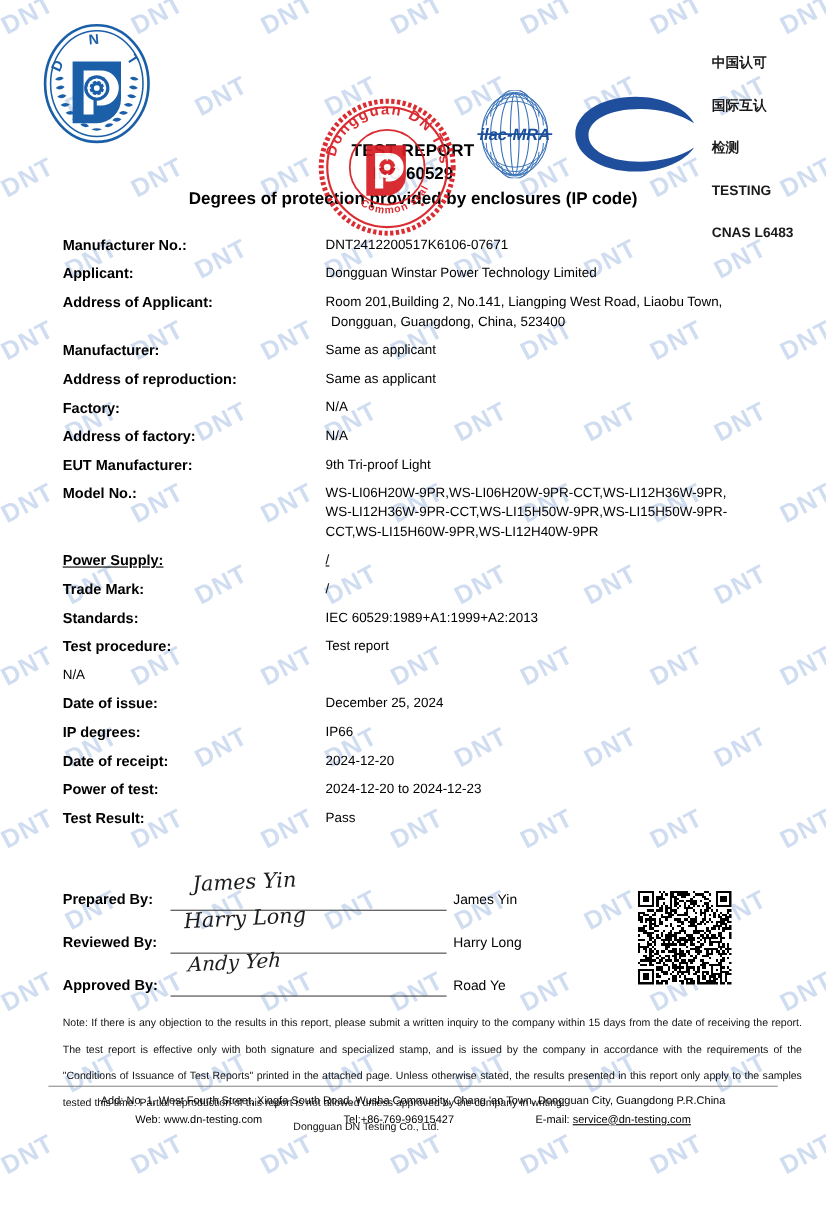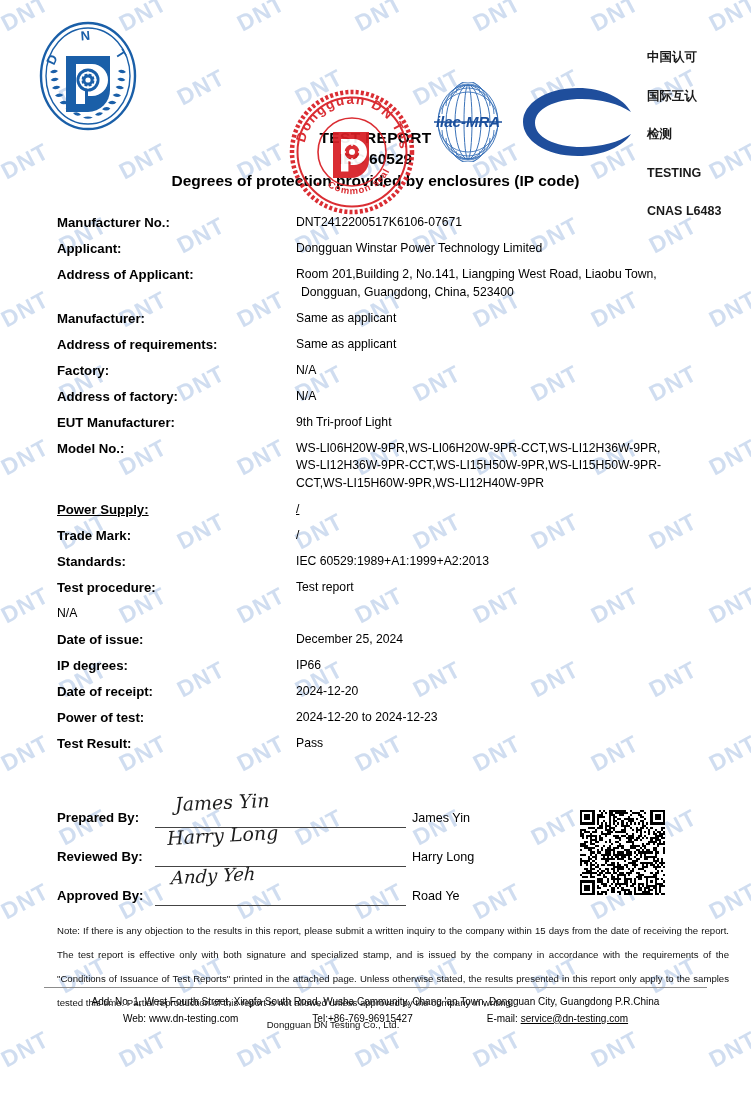--- a/index.html
+++ b/index.html
@@ -484,21 +484,21 @@
           <span class="l2">Dongguan, Guangdong, China, 523400</span>
         </div>
       </div>
 
       <div class="frow">
         <div class="flabel">Manufacturer:</div>
         <div class="fvalue">Same as applicant</div>
       </div>
 
       <div class="frow">
-        <div class="flabel">Address of requirements:</div>
+        <div class="flabel">Address of reproduction:</div>
         <div class="fvalue">Same as applicant</div>
       </div>
 
       <div class="frow">
         <div class="flabel">Factory:</div>
         <div class="fvalue">N/A</div>
       </div>
 
       <div class="frow">
         <div class="flabel">Address of factory:</div>

